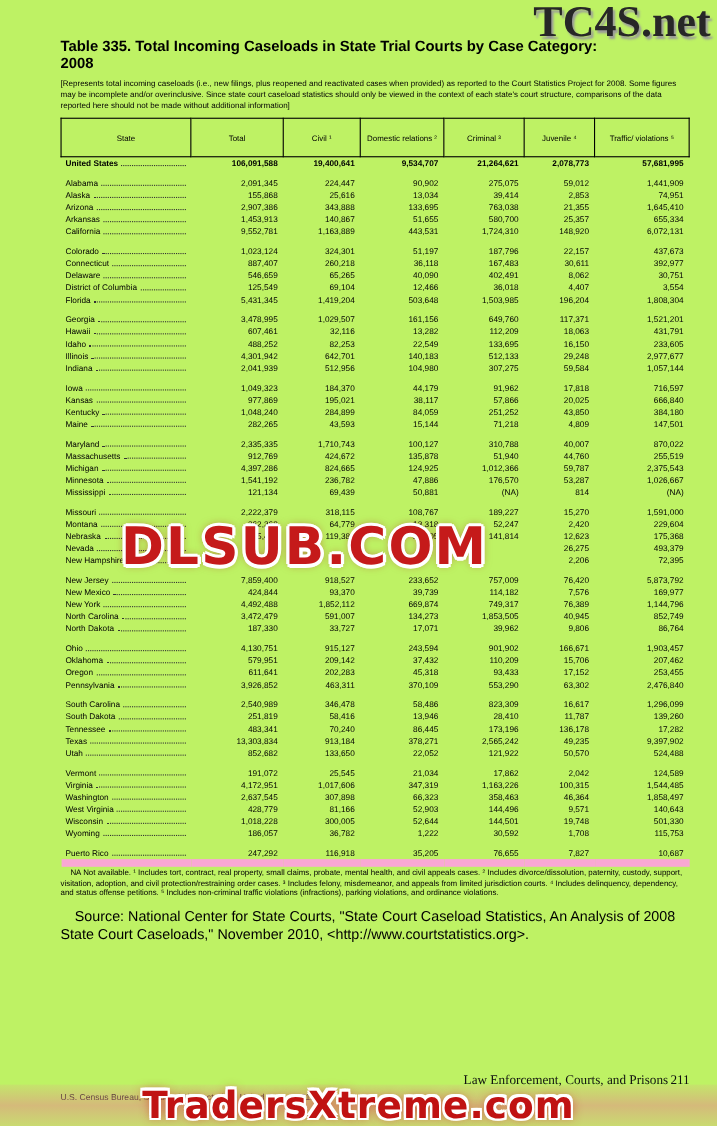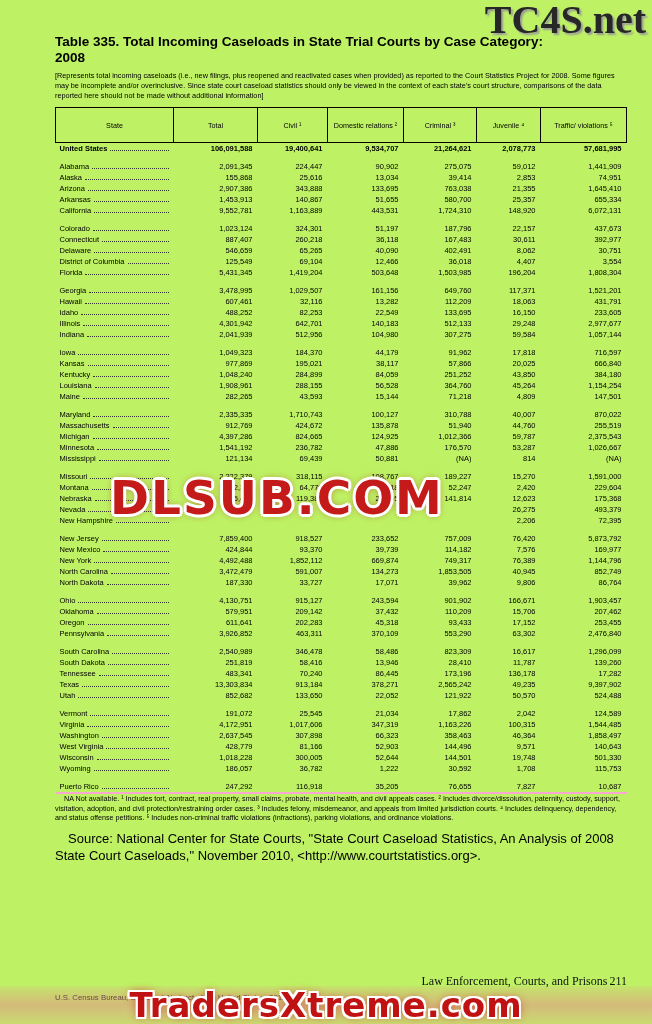--- a/index.html
+++ b/index.html
@@ -25,21 +25,21 @@
                          0 -2px 0 #fff,0 2px 0 #fff,-2px 0 0 #fff,2px 0 0 #fff,
                          0 0 10px rgba(200,40,40,.8);}
 
   
   .title{font-family:Liberation Sans, sans-serif;font-weight:bold;font-size:13.5px;
          line-height:1.18;max-width:520px;margin:0 0 5px 0;}
   .note{font-size:7.3px;line-height:1.38;margin:0 0 6px 0;text-align:left;}
 
   
   table{border-collapse:collapse;table-layout:fixed;width:100%;
-        border-bottom:2px solid #f9a8d4;}
+        border-bottom:7px solid #f9a8d4;}
   col.c0{width:118px}col.c1{width:84px}col.c2{width:70px}col.c3{width:76px}
   col.c4{width:73px}col.c5{width:64px}col.c6{width:86px}
   thead th{border:1px solid #000;font-weight:normal;font-size:7.2px;line-height:1.25;
            text-align:center;vertical-align:middle;padding:2px 3px;height:30px;}
   tbody td{font-size:7.5px;line-height:11px;height:11px;padding:0 2px;
            vertical-align:bottom;white-space:nowrap;overflow:hidden;}
   td.num{text-align:right;padding-right:5px;}
   tr.us-row td{font-weight:bold;}
   tr.spacer td{height:7px;line-height:7px;border:0;padding:0;}
   .state-cell{padding-left:4px;}
@@ -365,34 +365,20 @@
             <td class="num">1,048,240</td>
             <td class="num">284,899</td>
             <td class="num">84,059</td>
             <td class="num">251,252</td>
             <td class="num">43,850</td>
             <td class="num">384,180</td>
           </tr>
           <tr>
             <td class="state-cell">
               <span class="state-wrap">
-                <span class="sn">Louisiana</span>
-                <span class="leader"></span>
-              </span>
-            </td>
-            <td class="num">1,908,961</td>
-            <td class="num">288,155</td>
-            <td class="num">56,528</td>
-            <td class="num">364,760</td>
-            <td class="num">45,264</td>
-            <td class="num">1,154,254</td>
-          </tr>
-          <tr>
-            <td class="state-cell">
-              <span class="state-wrap">
                 <span class="sn">Maine</span>
                 <span class="leader"></span>
               </span>
             </td>
             <td class="num">282,265</td>
             <td class="num">43,593</td>
             <td class="num">15,144</td>
             <td class="num">71,218</td>
             <td class="num">4,809</td>
             <td class="num">147,501</td>

